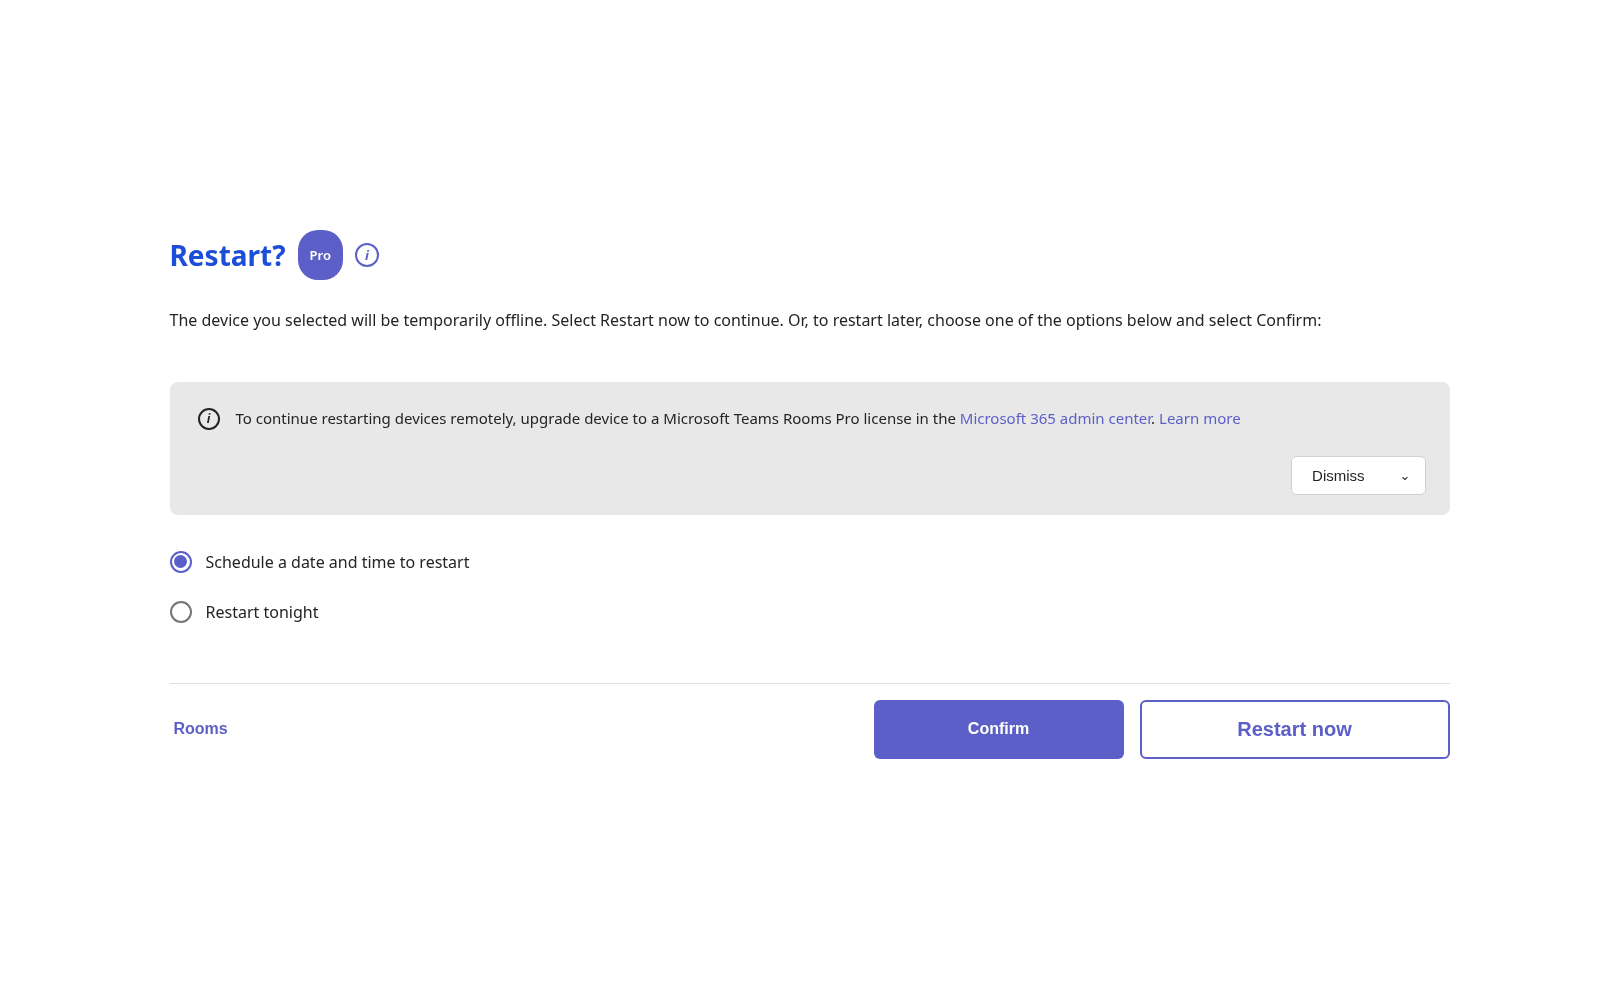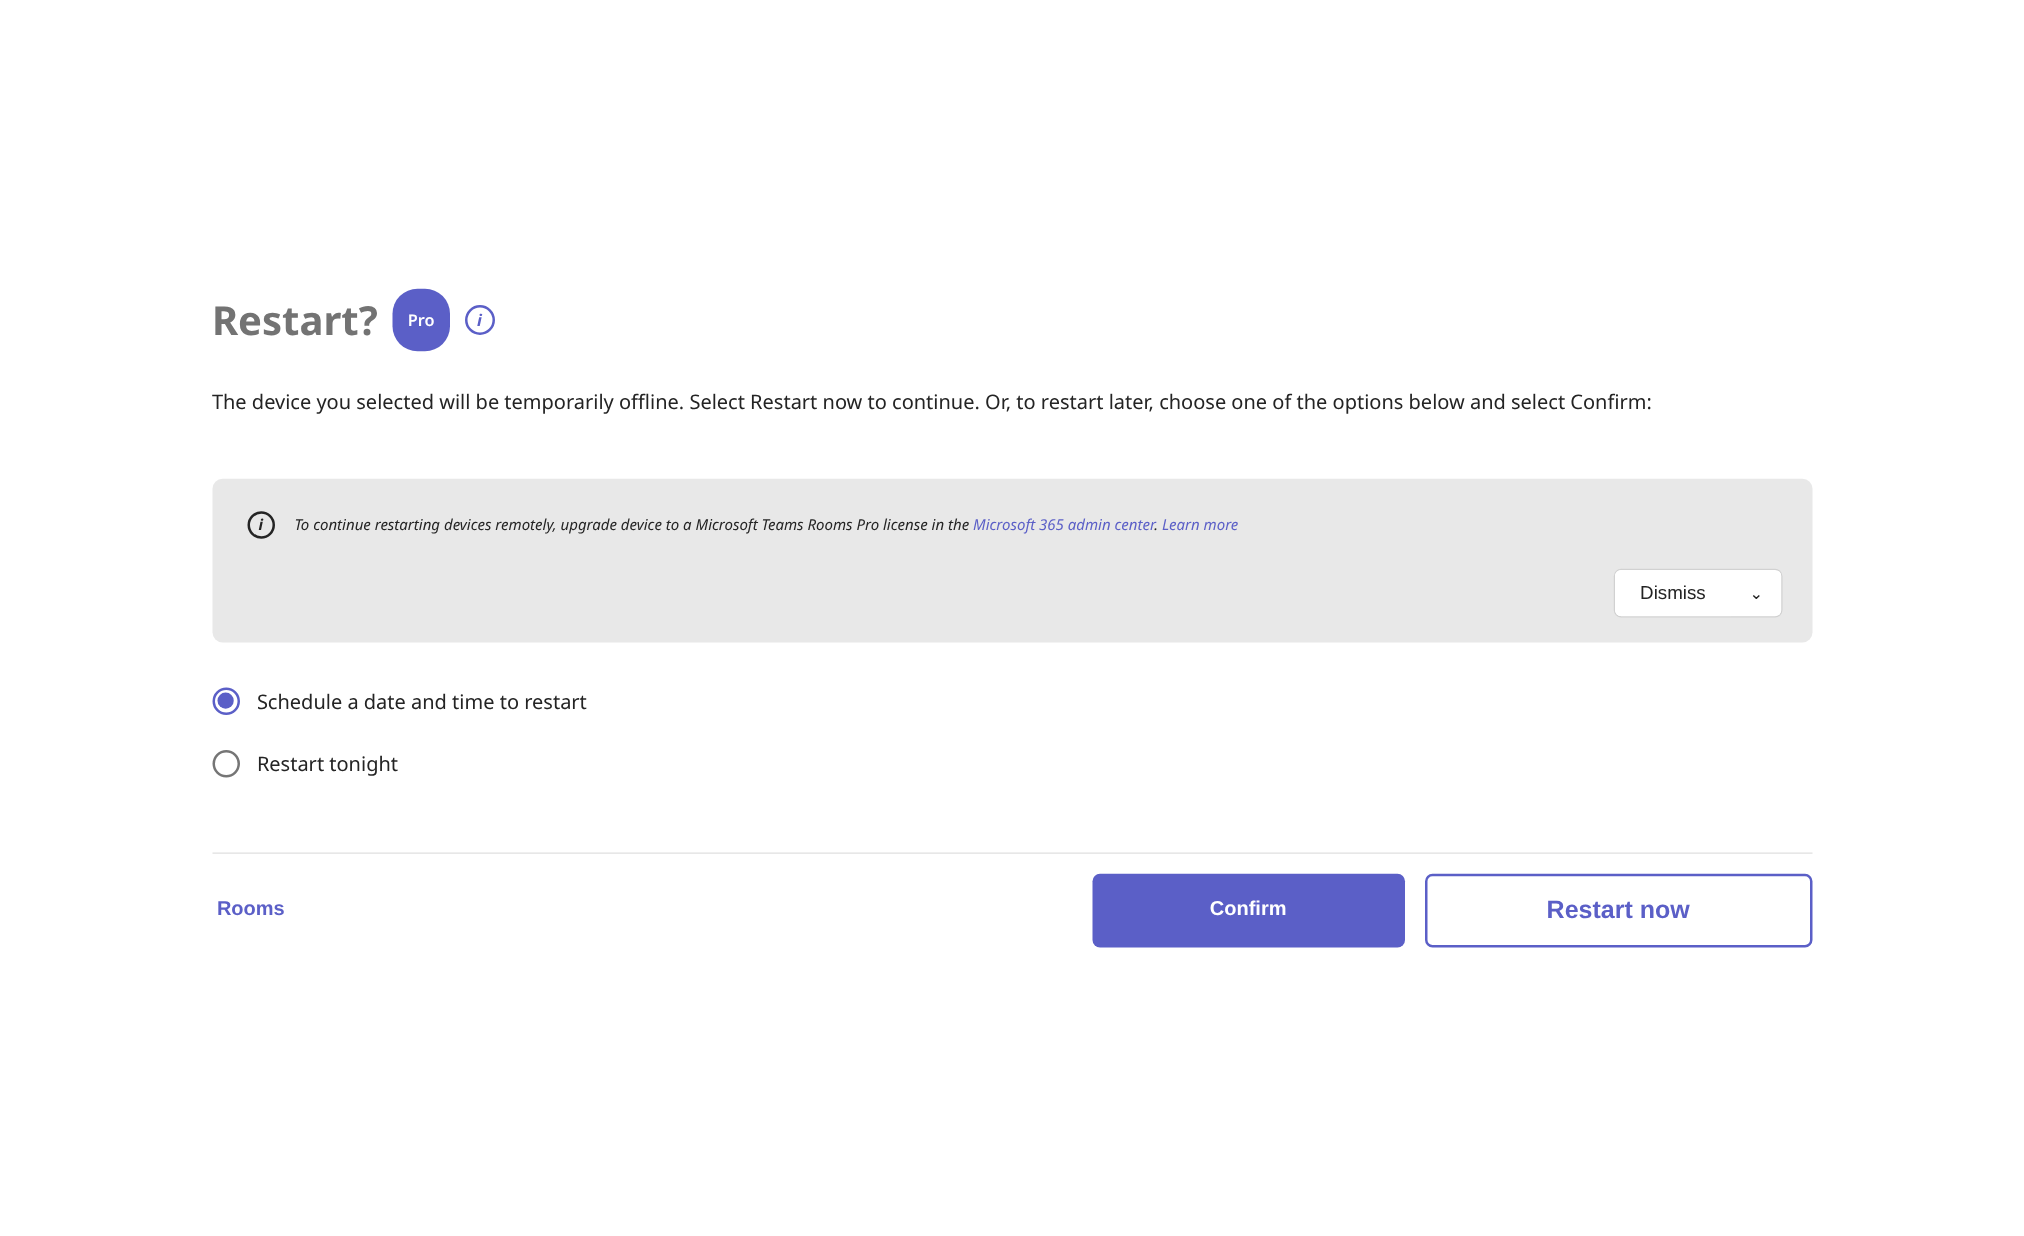--- a/index.html
+++ b/index.html
@@ -26,23 +26,23 @@
     }
 
     .header {
       display: flex;
       align-items: center;
       gap: 12px;
       margin-bottom: 28px;
     }
 
     .title {
-      font-size: 32px;
+      font-size: 28px;
       font-weight: 700;
-      color: #737373;
+      color: #1d4ed8;
     }
 
     .pro-badge {
       background: #5b5fc7;
       color: #ffffff;
       font-size: 13px;
       font-weight: 600;
       padding: 16px 12px;
       border-radius: 20px;
       display: inline-flex;
@@ -93,25 +93,24 @@
       justify-content: center;
       color: #242424;
       font-size: 12px;
       font-style: italic;
       font-weight: 700;
       flex-shrink: 0;
       margin-top: 2px;
     }
 
     .notice-text {
-      font-size: 12px;
+      font-size: 15px;
       color: #242424;
       line-height: 1.65;
       flex: 1;
-      font-style: italic;
     }
 
     .notice-text a {
       color: #5b5fc7;
       text-decoration: none;
     }
 
     .dismiss-btn-container {
       position: absolute;
       bottom: 20px;

